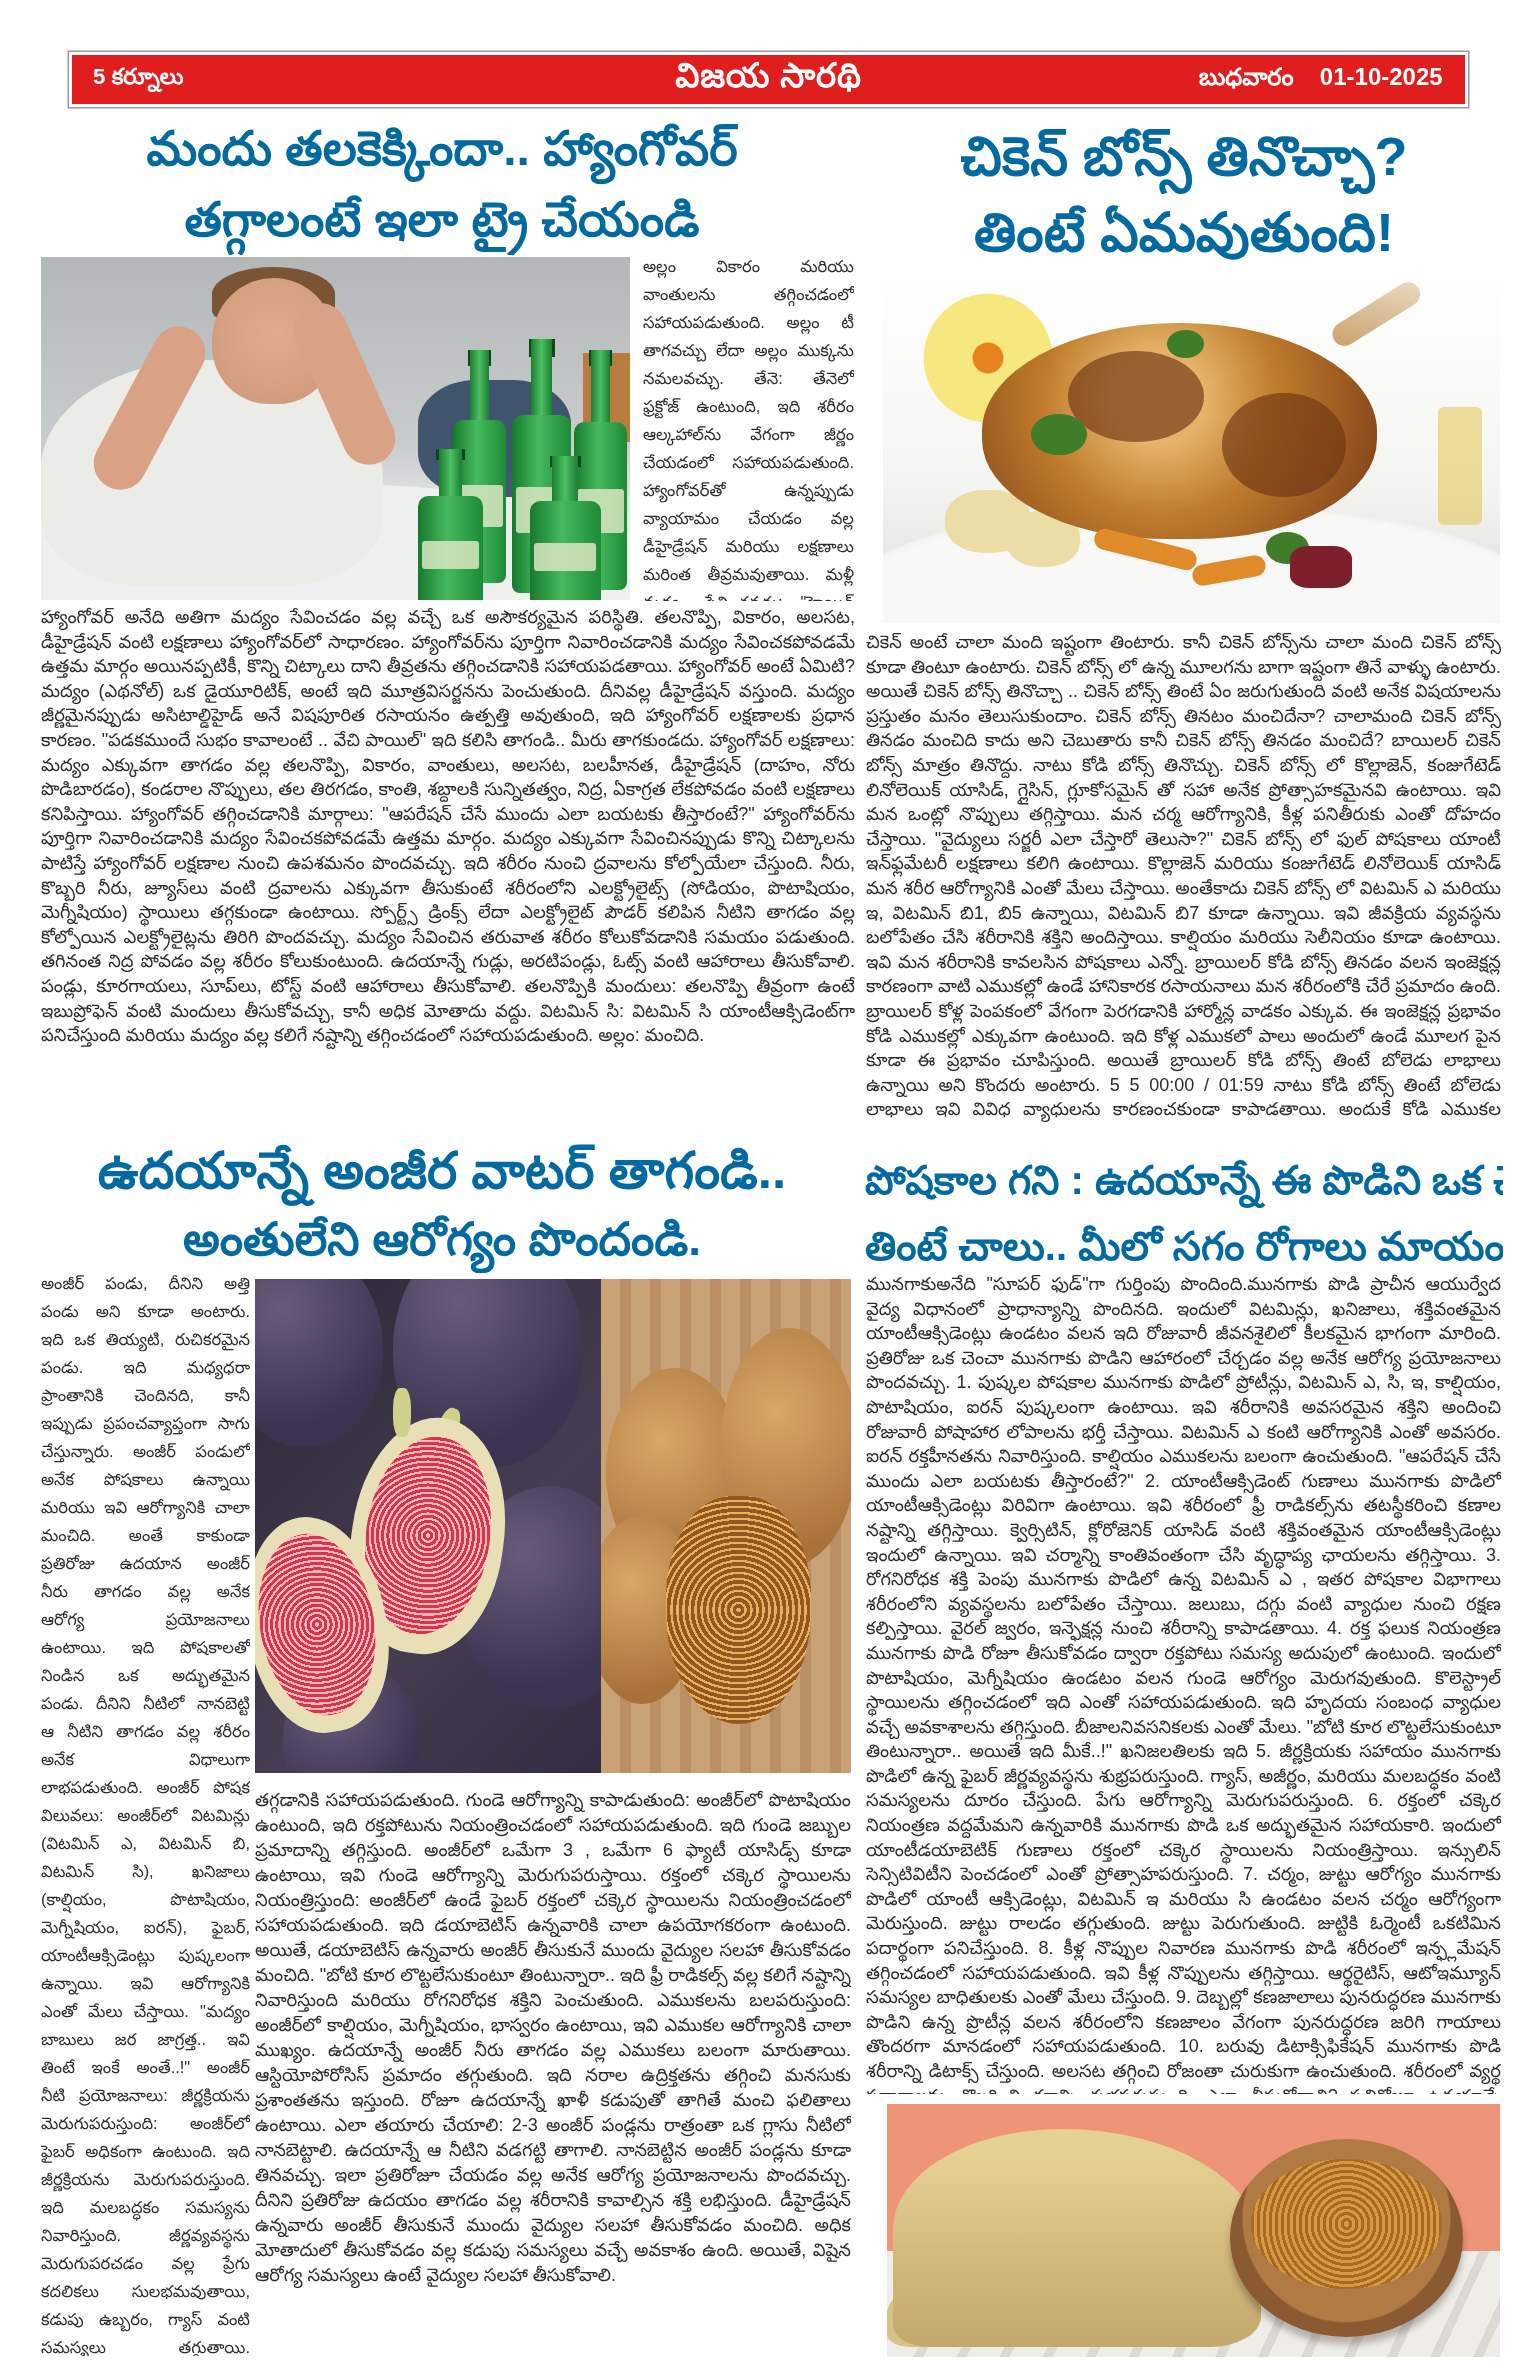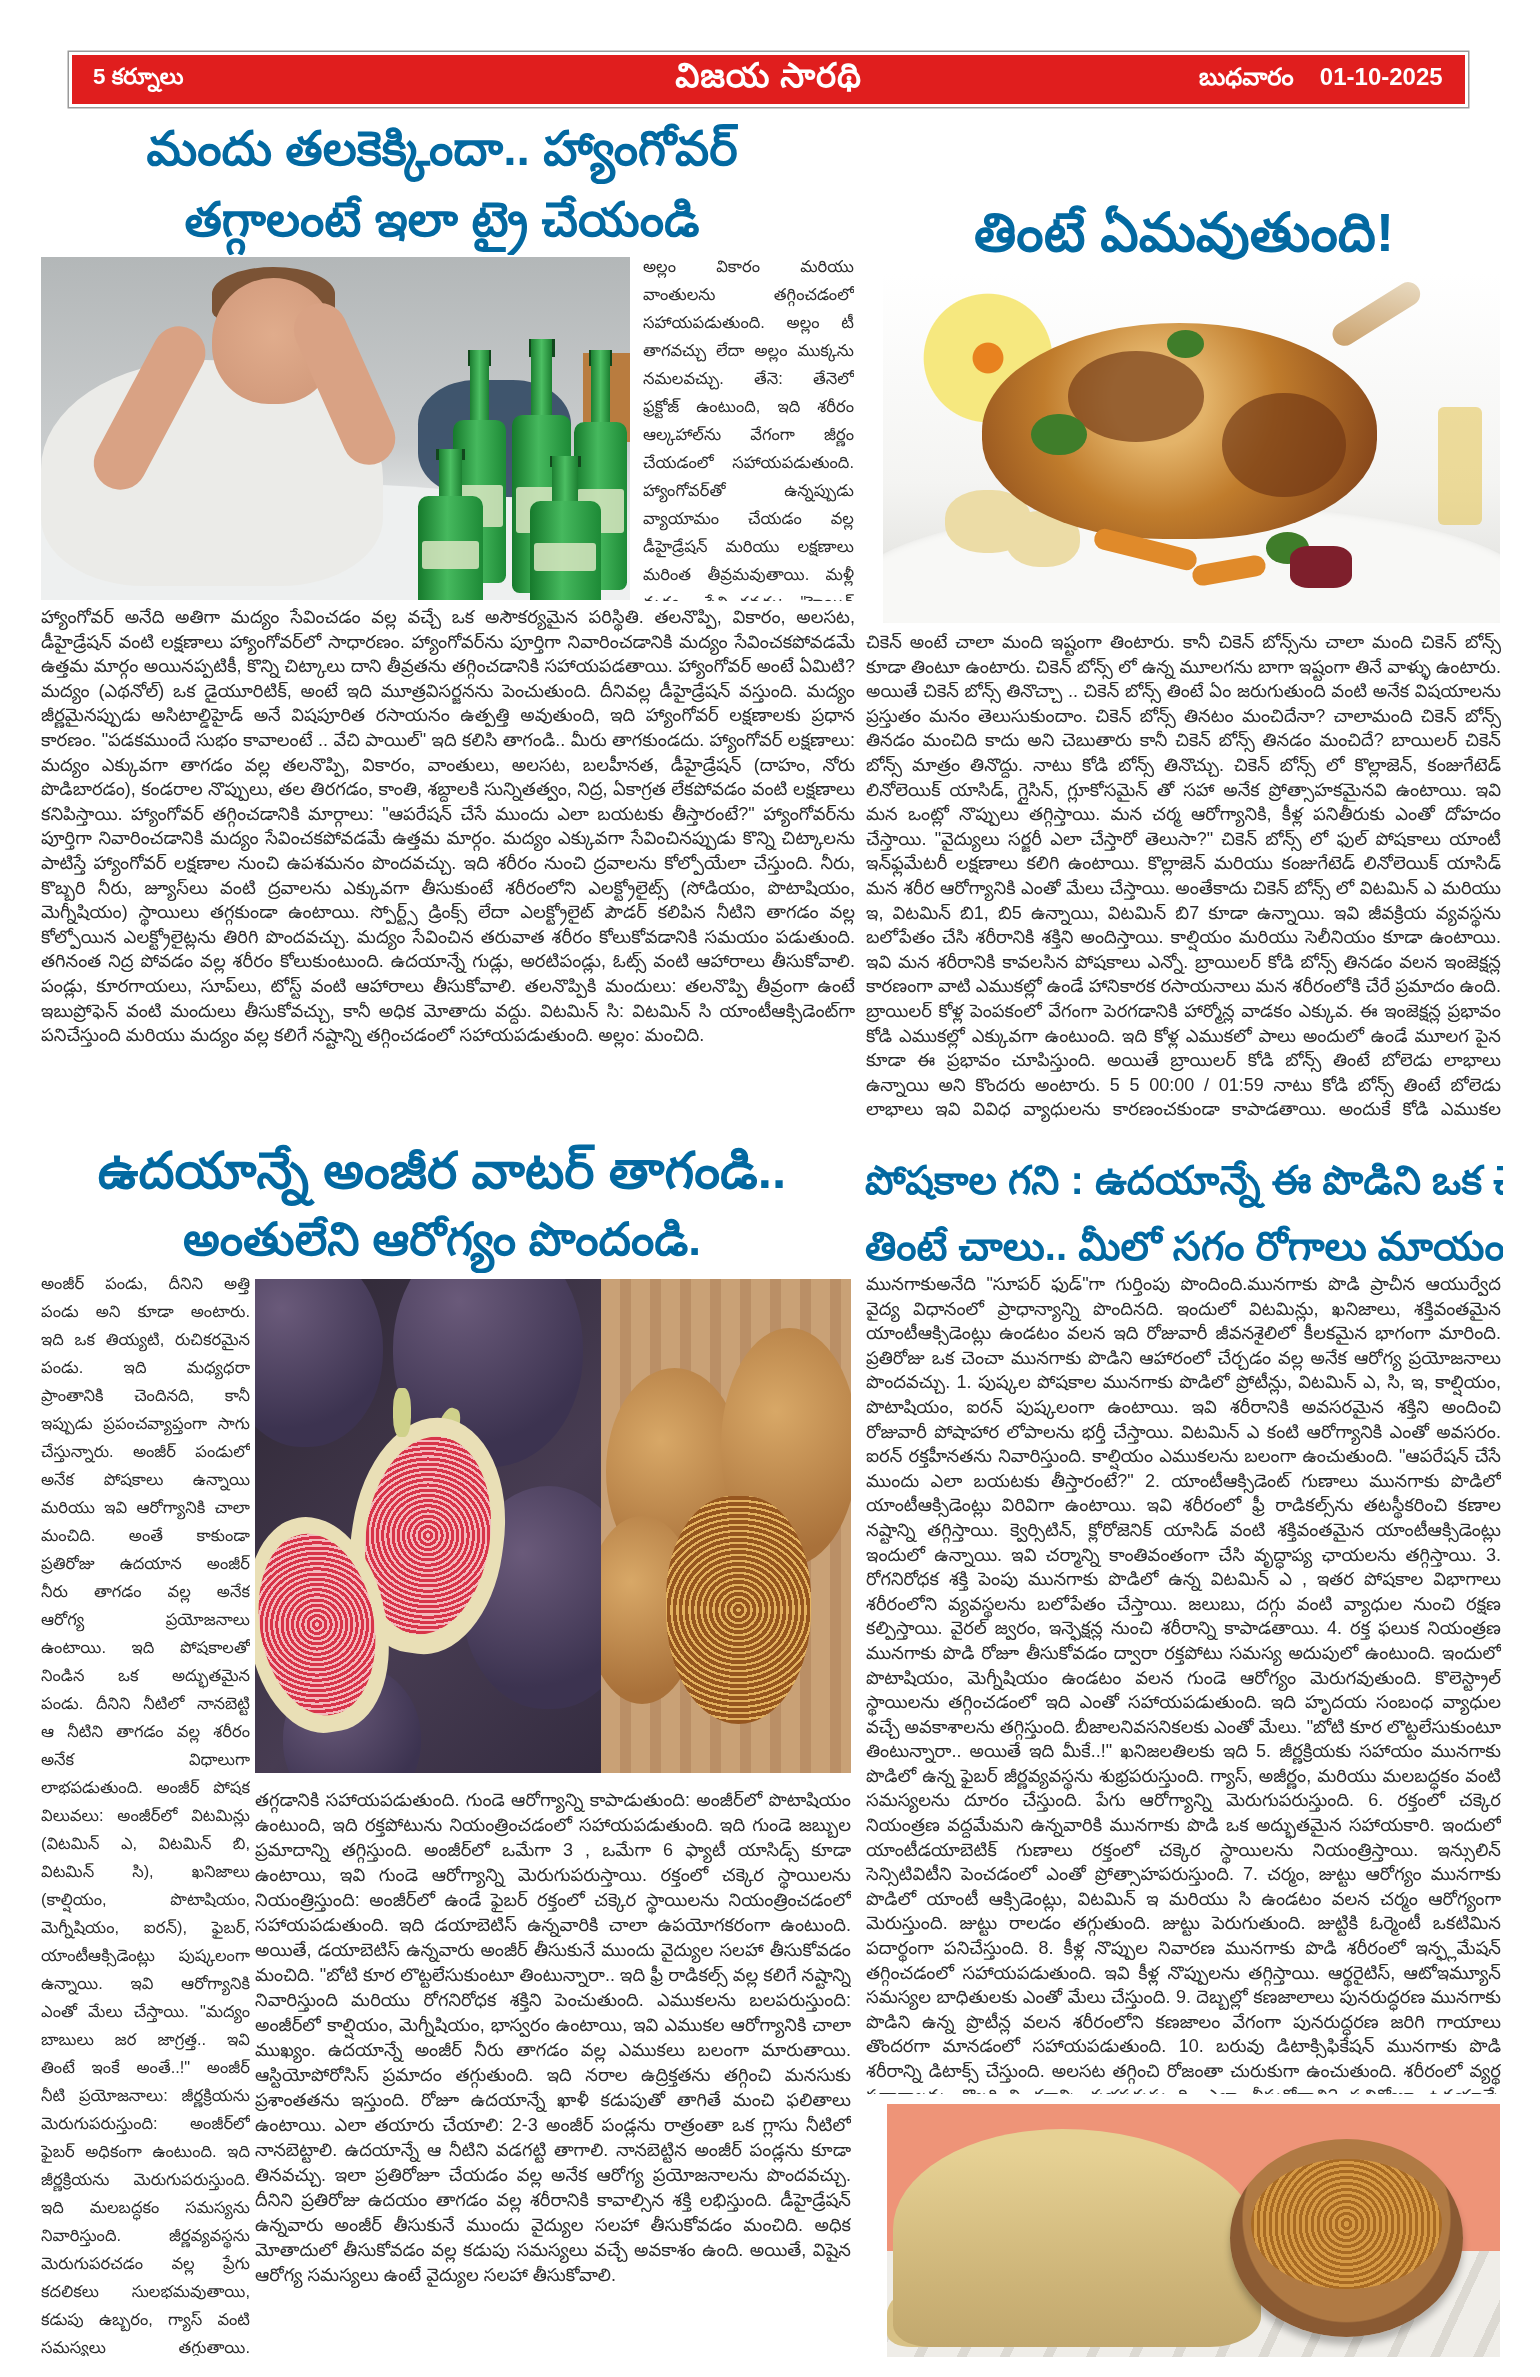--- a/index.html
+++ b/index.html
@@ -135,20 +135,21 @@
         <div class="bod">
           <div class="label"></div>
         </div>
     </div>
   </div>
 
   <div class="abs col-text" style="left:643px;top:252px;width:211px;height:349px;">అల్లం వికారం మరియు వాంతులను తగ్గించడంలో సహాయపడుతుంది. అల్లం టీ తాగవచ్చు లేదా అల్లం ముక్కను నమలవచ్చు. తేనె: తేనెలో ఫ్రక్టోజ్ ఉంటుంది, ఇది శరీరం ఆల్కహాల్‌ను వేగంగా జీర్ణం చేయడంలో సహాయపడుతుంది. హ్యాంగోవర్‌తో ఉన్నప్పుడు వ్యాయామం చేయడం వల్ల డీహైడ్రేషన్ మరియు లక్షణాలు మరింత తీవ్రమవుతాయి. మళ్లీ మద్యం సేవించవద్దు: "హెయిర్ ఆఫ్ ది డాగ్" అనే పద్ధతిలో హ్యాంగోవర్ వచ్చిన మరుసటి రోజు మళ్లీ మద్యం సేవించడం తాత్కాలిక ఉపశమనం ఇచ్చినా ఇది అసలు సమస్యను మరింత తీవ్రతరం చేస్తుంది. నివారణ మార్గం: హ్యాంగోవర్‌ను నివారించడానికి ఉత్తమ మార్గం మద్యం సేవించక పోవడమే లేదా మితంగా సేవించడం మంచిది. ఖాళీ కడుపుతో మద్యం సేవించవద్దు. తక్కువ ఆల్కహాల్ ఉన్న పానీయాలను ఎంచుకోండి. నెమ్మదిగా త్రాగండి. మధ్యలో మంచి నీరు తాగుతూ ఉండండి. అలాగే పండ్ల రసాలు తాగడం వల్ల శరీరానికి శక్తి వస్తుంది. అయితే ఈ అలవాటు అసలు వద్దని వైద్యులు చెబుతారు. విశ్రాంతి తీసుకోండి, లక్షణాలు తీవ్రంగా ఉంటే వైద్యుడిని సంప్రదించండి.</div>
 
   <div class="abs body-text" style="left:41px;top:605px;width:814px;height:514px;">హ్యాంగోవర్ అనేది అతిగా మద్యం సేవించడం వల్ల వచ్చే ఒక అసౌకర్యమైన పరిస్థితి. తలనొప్పి, వికారం, అలసట, డీహైడ్రేషన్ వంటి లక్షణాలు హ్యాంగోవర్‌లో సాధారణం. హ్యాంగోవర్‌ను పూర్తిగా నివారించడానికి మద్యం సేవించకపోవడమే ఉత్తమ మార్గం అయినప్పటికీ, కొన్ని చిట్కాలు దాని తీవ్రతను తగ్గించడానికి సహాయపడతాయి. హ్యాంగోవర్ అంటే ఏమిటి? మద్యం (ఎథనోల్) ఒక డైయూరిటిక్, అంటే ఇది మూత్రవిసర్జనను పెంచుతుంది. దీనివల్ల డీహైడ్రేషన్ వస్తుంది. మద్యం జీర్ణమైనప్పుడు అసిటాల్డిహైడ్ అనే విషపూరిత రసాయనం ఉత్పత్తి అవుతుంది, ఇది హ్యాంగోవర్ లక్షణాలకు ప్రధాన కారణం. "పడకముందే సుభం కావాలంటే .. వేచి పాయిల్" ఇది కలిసి తాగండి.. మీరు తాగకుండదు. హ్యాంగోవర్ లక్షణాలు: మద్యం ఎక్కువగా తాగడం వల్ల తలనొప్పి, వికారం, వాంతులు, అలసట, బలహీనత, డీహైడ్రేషన్ (దాహం, నోరు పొడిబారడం), కండరాల నొప్పులు, తల తిరగడం, కాంతి, శబ్దాలకి సున్నితత్వం, నిద్ర, ఏకాగ్రత లేకపోవడం వంటి లక్షణాలు కనిపిస్తాయి. హ్యాంగోవర్ తగ్గించడానికి మార్గాలు: "ఆపరేషన్ చేసే ముందు ఎలా బయటకు తీస్తారంటే?" హ్యాంగోవర్‌ను పూర్తిగా నివారించడానికి మద్యం సేవించకపోవడమే ఉత్తమ మార్గం. మద్యం ఎక్కువగా సేవించినప్పుడు కొన్ని చిట్కాలను పాటిస్తే హ్యాంగోవర్ లక్షణాల నుంచి ఉపశమనం పొందవచ్చు. ఇది శరీరం నుంచి ద్రవాలను కోల్పోయేలా చేస్తుంది. నీరు, కొబ్బరి నీరు, జ్యూస్‌లు వంటి ద్రవాలను ఎక్కువగా తీసుకుంటే శరీరంలోని ఎలక్ట్రోలైట్స్ (సోడియం, పొటాషియం, మెగ్నీషియం) స్థాయిలు తగ్గకుండా ఉంటాయి. స్పోర్ట్స్ డ్రింక్స్ లేదా ఎలక్ట్రోలైట్ పౌడర్ కలిపిన నీటిని తాగడం వల్ల కోల్పోయిన ఎలక్ట్రోలైట్లను తిరిగి పొందవచ్చు. మద్యం సేవించిన తరువాత శరీరం కోలుకోవడానికి సమయం పడుతుంది. తగినంత నిద్ర పోవడం వల్ల శరీరం కోలుకుంటుంది. ఉదయాన్నే గుడ్లు, అరటిపండ్లు, ఓట్స్ వంటి ఆహారాలు తీసుకోవాలి. పండ్లు, కూరగాయలు, సూప్‌లు, టోస్ట్ వంటి ఆహారాలు తీసుకోవాలి. తలనొప్పికి మందులు: తలనొప్పి తీవ్రంగా ఉంటే ఇబుప్రోఫెన్ వంటి మందులు తీసుకోవచ్చు, కానీ అధిక మోతాదు వద్దు. విటమిన్ సి: విటమిన్ సి యాంటీఆక్సిడెంట్‌గా పనిచేస్తుంది మరియు మద్యం వల్ల కలిగే నష్టాన్ని తగ్గించడంలో సహాయపడుతుంది. అల్లం:   మంచిది.</div>
 
+  <div class="abs headline" style="left:865px;top:119px;width:638px;font-size:54px;line-height:75px;">చికెన్ బోన్స్ తినొచ్చా?</div>
   <div class="abs headline" style="left:865px;top:195px;width:638px;font-size:54px;line-height:75px;">తింటే ఏమవుతుంది!</div>
 
   <div id="ph2" class="abs photo" style="left:883px;top:274px;width:617px;height:349px;">
     <div class="flower"></div>
     <div class="glass"></div>
     <div class="plate"></div>
     <div class="potato" style="left:10%;top:62%;width:14%;height:18%;"></div>
     <div class="potato" style="left:20%;top:68%;width:12%;height:16%;"></div>
     <div class="chick"></div>
     <div class="chickdark" style="left:30%;top:22%;width:22%;height:26%;"></div>

